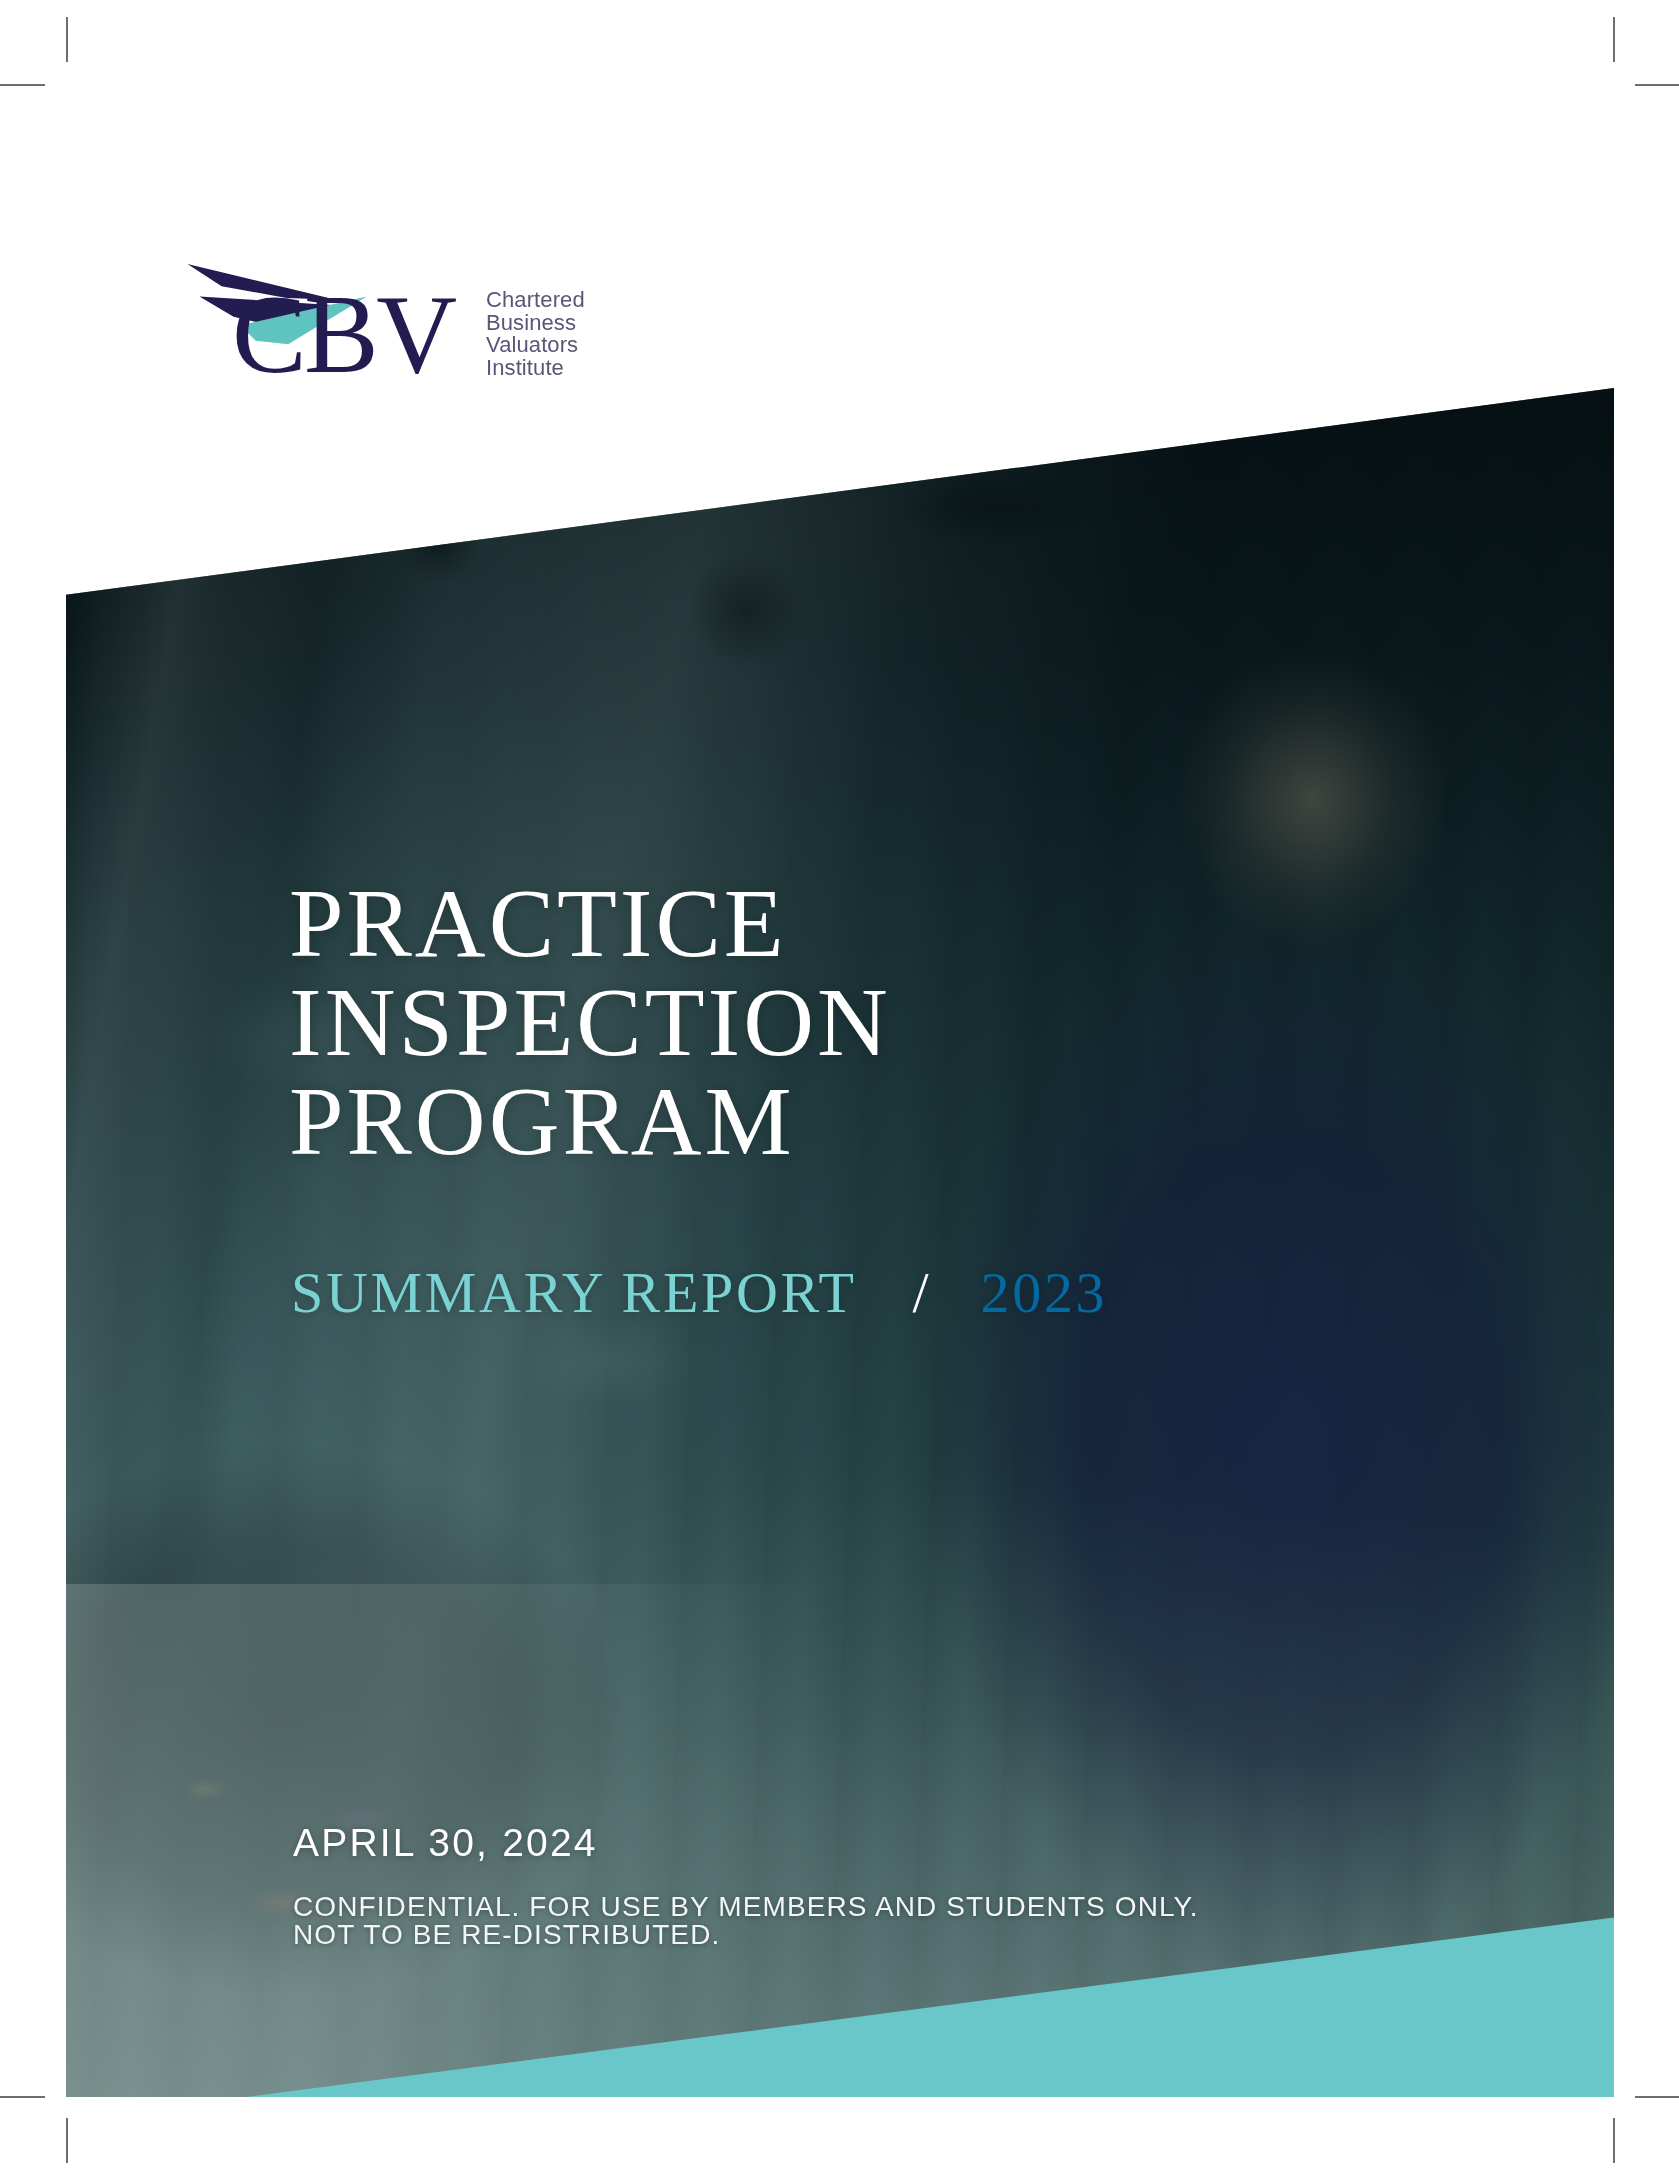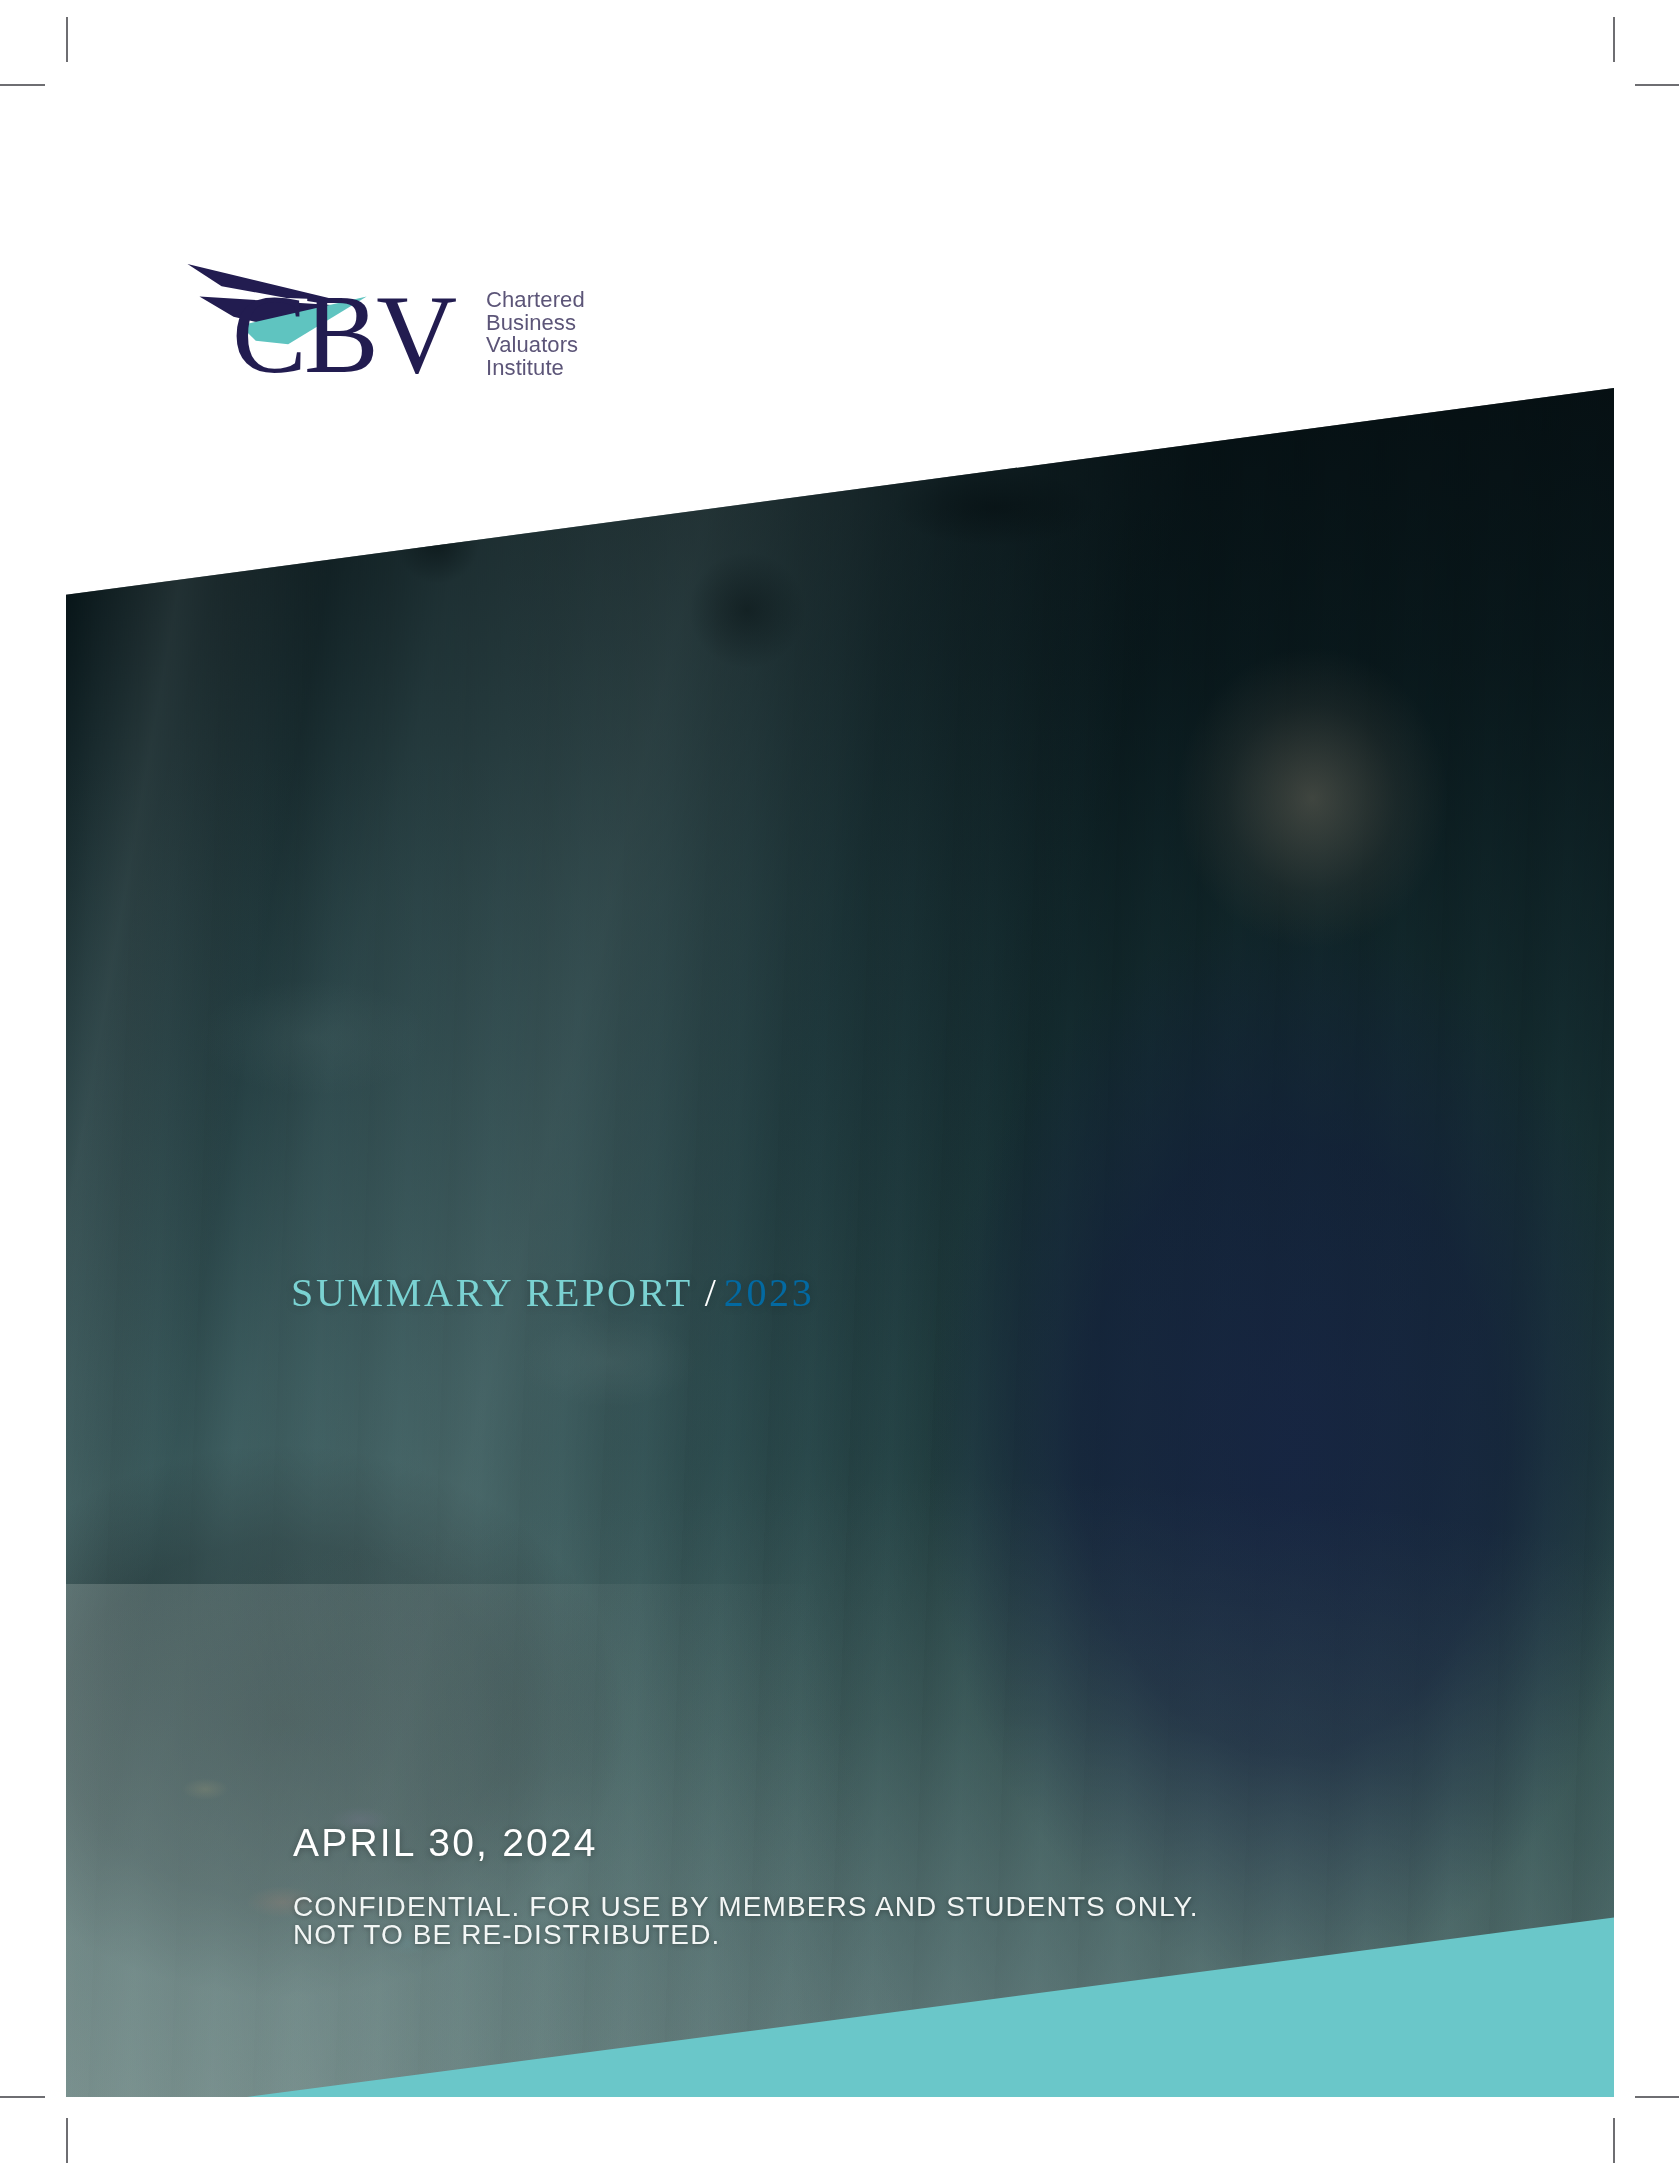--- a/index.html
+++ b/index.html
@@ -184,25 +184,26 @@
     text-shadow: 0 0.9px 12px rgba(0,0,0,0.22);
   }
   .subtitle-row {
     position: absolute;
     left: 225px;
     top: 875px;
     display: flex;
     align-items: baseline;
     font-family: "Liberation Serif", serif;
     font-weight: 400;
-    font-size: 40px;
+    font-size: 58px;
     line-height: 60px;
     letter-spacing: 2.7px;
     white-space: nowrap;
     text-shadow: 0 0.9px 8.5px rgba(0,0,0,0.20);
+    gap: 44px;
   }
   .subtitle-row .sub-main { color: #7ad2d2; }
   .subtitle-row .sub-sep  { color: #ffffff; padding: 0 5.1px 0 12px; }
   .subtitle-row .sub-year { color: #7ad2d2; }
 
   .cover-date {
     position: absolute;
     left: 227px;
     top: 1438px;
     font-family: "Liberation Sans", sans-serif;
@@ -263,20 +264,23 @@
     <div class="photo-bokeh"></div>
     <div class="photo-desk"></div>
     <div class="photo-tint"></div>
 
     <div id="teal-wedge">
       <div class="fill" style="background: rgb(106, 199, 201);"></div>
     </div>
   </div>
 
   <div id="cover-text">
+    <div class="main-title" style="color: rgb(255, 255, 255);">PRACTICE
+INSPECTION
+PROGRAM</div>
 
     <div class="subtitle-row">
       <span class="sub-main" style="color: rgb(122, 210, 210);">SUMMARY REPORT</span>
       <span class="sub-sep">/</span>
       <span class="sub-year" style="color: #0369a1;">2023</span>
     </div>
 
     <div class="cover-date">APRIL 30, 2024</div>
     <div class="cover-confidential">CONFIDENTIAL. FOR USE BY MEMBERS AND STUDENTS ONLY.
 NOT TO BE RE-DISTRIBUTED.</div>

